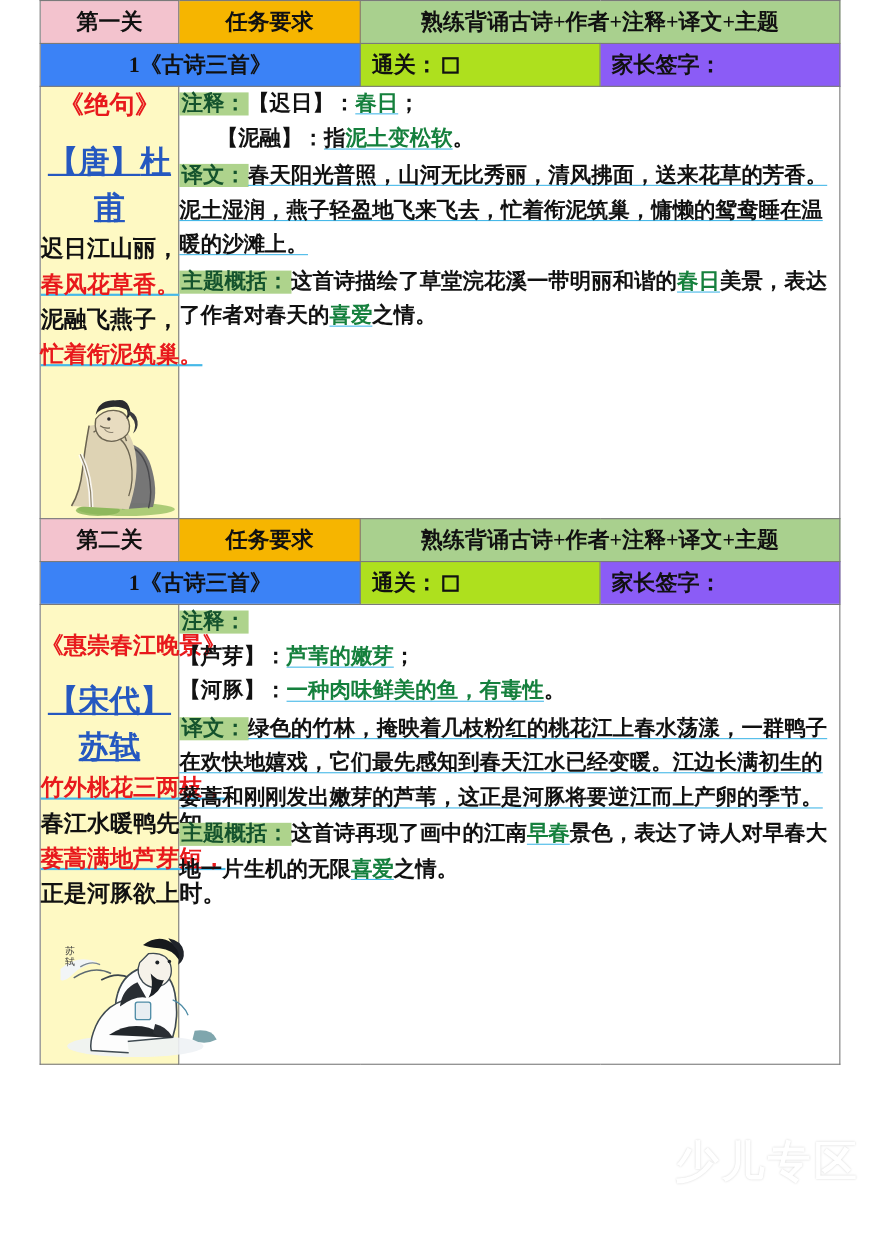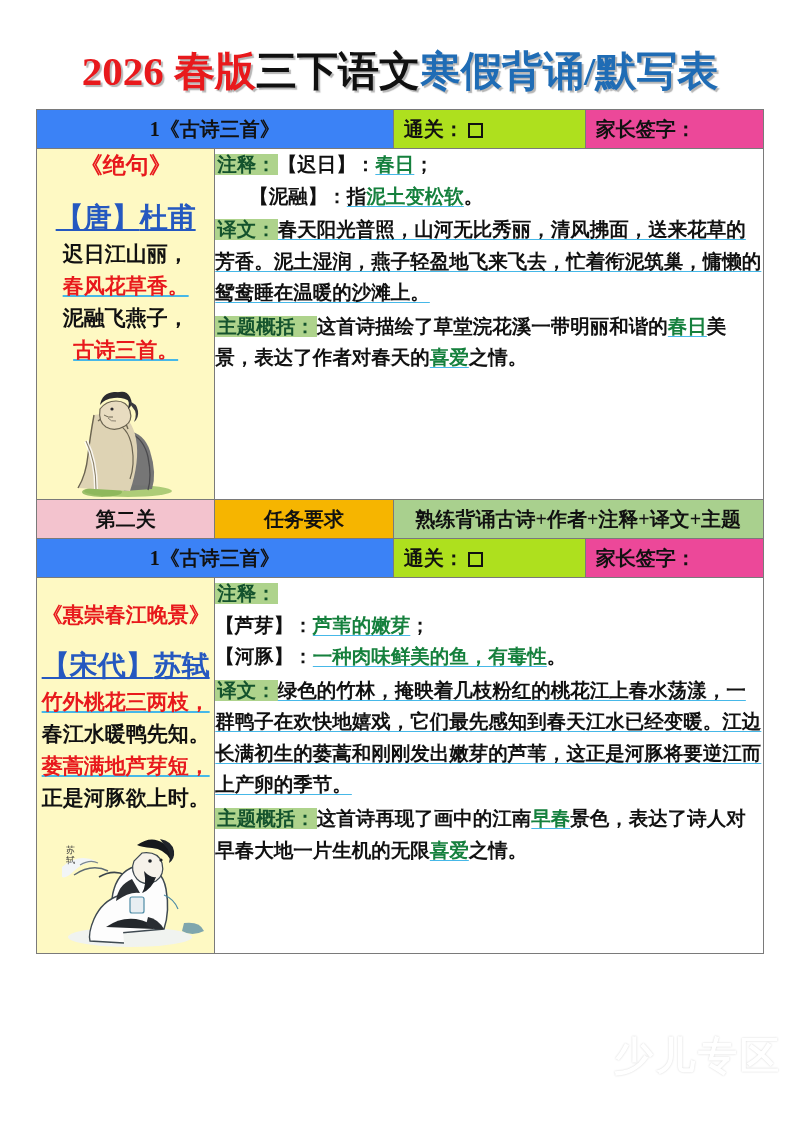--- a/index.html
+++ b/index.html
@@ -56,21 +56,21 @@
     height: 38px;
     line-height: 38px;
     color: #111;
     white-space: nowrap;
   }
   .c-pink   { background: #f3c3ce; }
   .c-amber  { background: #f6b500; }
   .c-green  { background: #a9d08e; }
   .c-cyan   { background: #3b82f6; }
   .c-lime   { background: #aee01e; }
-  .c-yellow { background: #ec4899; }
+  .c-yellow { background: #8b5cf6; }
 
   .hcell.left { text-align: left; padding-left: 10px; }
 
   .checkbox-glyph {
     display: inline-block;
     width: 15px; height: 15px;
     border: 2px solid #111;
     vertical-align: -2px;
     margin-left: 4px;
     background: transparent;
@@ -176,43 +176,45 @@
     color: #ffffff;
     letter-spacing: 3px;
     text-shadow: 0 0 2px rgba(0,0,0,0.18);
   }
 </style>
 </head>
 <body>
 
 <div id="page">
 
-  <div class="title-wrap">
-    <span class="title t-red">2026 春版</span><span class="title t-black">三下语文</span><span class="title t-blue">寒假背诵/默写表</span>
-  </div>
 
   <table class="tbl">
 
     <tbody>
+        <tr>
+      <td class="hcell c-pink" style="width:126px">第一关</td>
+      <td class="hcell c-amber" style="width:165px">任务要求</td>
+      <td class="hcell c-green" colspan="2">熟练背诵古诗+作者+注释+译文+主题</td>
+    </tr>
 
     <tr>
       <td class="hcell c-cyan" colspan="2">1《古诗三首》</td>
       <td class="hcell c-lime left" style="width:192px"><span>通关：</span><span class="checkbox-glyph"></span></td>
       <td class="hcell c-yellow left"><span>家长签字：</span></td>
     </tr>
 
     <tr>
 
       <td class="poem-cell">
         <div class="poem-title">《绝句》</div>
         <div class="poem-author"><span class="ul">【唐】</span><span class="ul">杜甫</span></div>
         <div class="poem-line">迟日江山丽，</div>
         <div class="poem-line red"><span class="ulr">春风花草香。</span></div>
         <div class="poem-line">泥融飞燕子，</div>
-        <div class="poem-line red"><span class="ulr">古诗三首。</span></div>
+        <div class="poem-line red"><span class="ulr">忙着衔泥筑巢。</span></div>
 
         <svg class="ill" width="152" height="128" viewBox="0 0 152 128">
           <ellipse cx="78" cy="120" rx="44" ry="6" fill="#9fc46a" opacity="0.85"></ellipse>
           <ellipse cx="52" cy="121" rx="20" ry="5" fill="#86b355" opacity="0.8"></ellipse>
           <path d="M78 60 q16 2 22 20 q7 22 2 38 l-28 2 q-4 -32 4 -60z" fill="#6f6f72" opacity="0.95"></path>
           <path d="M80 62 q14 6 18 24 q4 20 0 33" fill="none" stroke="#4a4a4d" stroke-width="1.3"></path>
           <path d="M44 44 q-4 22 -6 40 q-2 20 -10 33 l52 3 q10 -30 6 -52 q-4 -22 -20 -27z" fill="#ded3b4"></path>
           <path d="M44 44 q-4 22 -6 40 q-2 20 -10 33" fill="none" stroke="#6b6451" stroke-width="1.4"></path>
           <path d="M36 70 q10 20 10 48" fill="none" stroke="#ffffff" stroke-width="4" opacity="0.8"></path>
           <path d="M36 70 q10 20 10 48" fill="none" stroke="#8c836a" stroke-width="1.1"></path>

